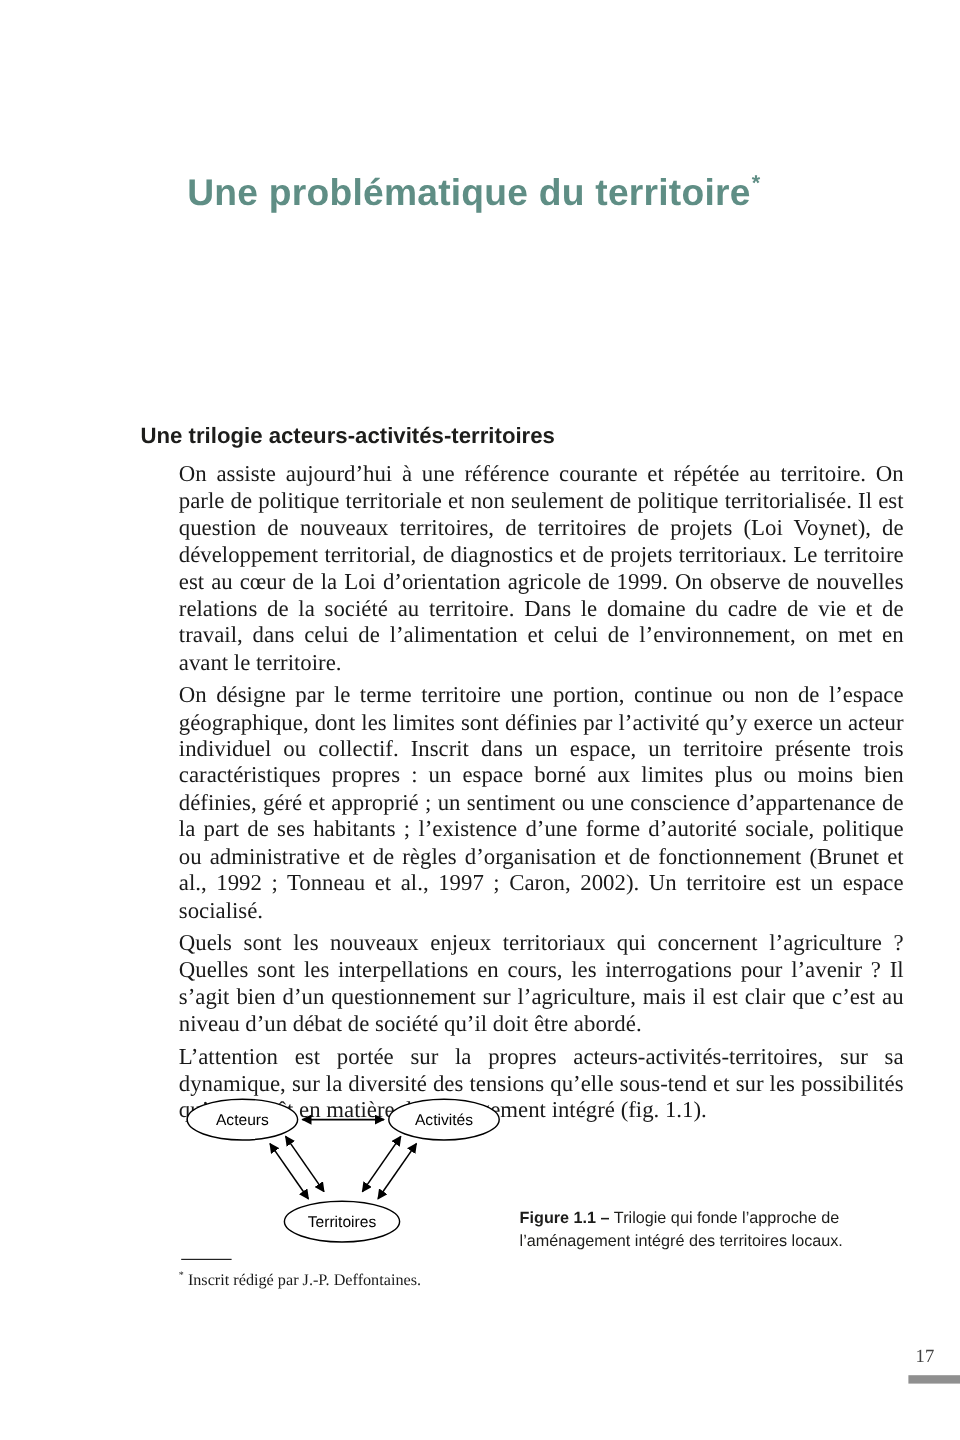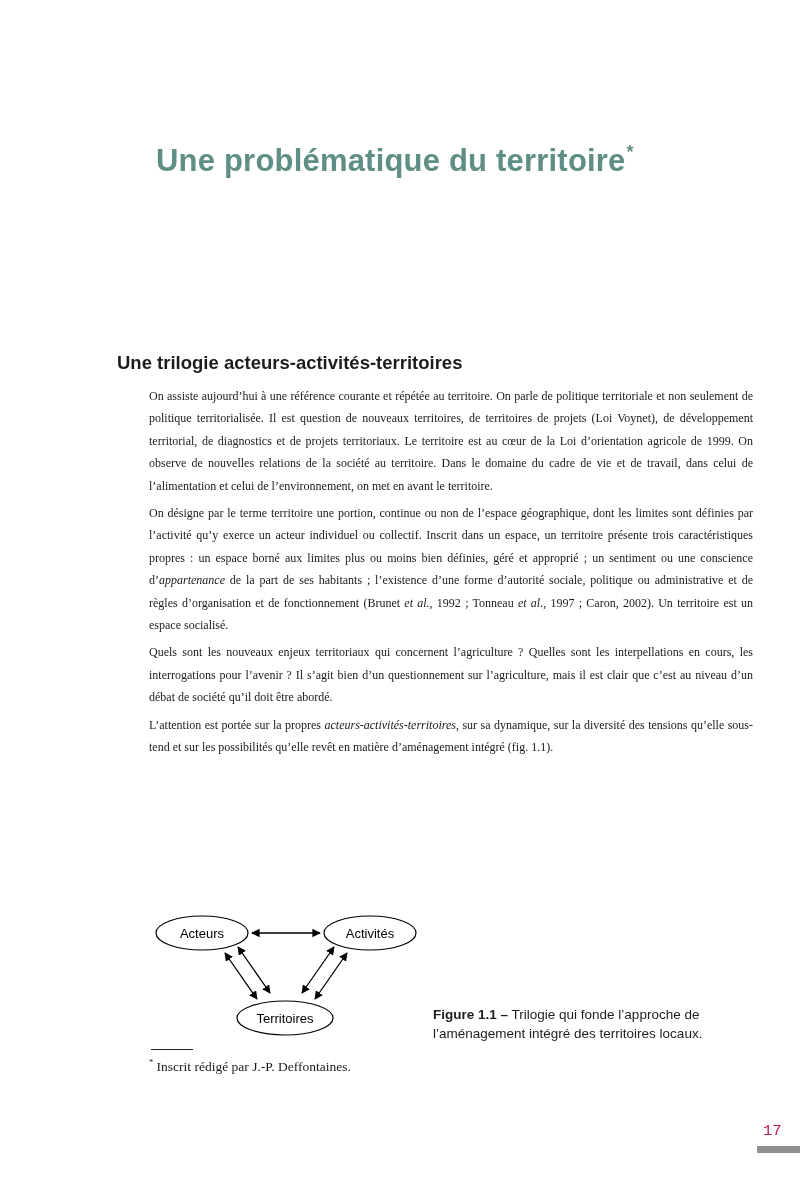--- a/index.html
+++ b/index.html
@@ -35,26 +35,26 @@
     margin:0;
     font-family:"Liberation Sans", sans-serif;
     font-weight:bold;
     font-size:18.5px;
     color:#1d1d1b;
     text-align:right;
   }
   .body{
     position:absolute;left:108px;top:385px;
     width:604px;
-    font-size:12px;
+    font-size:19px;
     line-height:22.4px;
     text-align:justify;
   }
   .body p{margin:0 0 5px 0;}
-  .it{font-style:italic;}
+  .it{}
   .diagram{
     position:absolute;left:104px;top:906px;
   }
   .diagram ellipse{fill:#ffffff;stroke:#000;stroke-width:1.2;}
   .diagram line{stroke:#000;stroke-width:1.3;}
   .diagram text{
     font-family:"Liberation Sans", sans-serif;
     font-size:13px;
     fill:#000;
     text-anchor:middle;
@@ -73,23 +73,23 @@
     width:42px;border-top:1.2px solid #222;
   }
   .footnote{
     position:absolute;left:108px;top:1058px;
     margin:0;
     font-size:13.5px;
   }
   .footnote sup{font-size:62%;}
   .pagenum{
     position:absolute;left:722px;top:1122px;
-    font-family:Liberation Mono, monospace;
+    font-family:Liberation Serif, serif;
     font-size:15.5px;
-    color:#be185d;
+    color:#404040;
   }
   .page-bar{
     position:absolute;left:716px;top:1146px;
     width:47px;height:7px;
     background:var(--page_bar);
   }
 </style>
 </head>
 <body>
 

